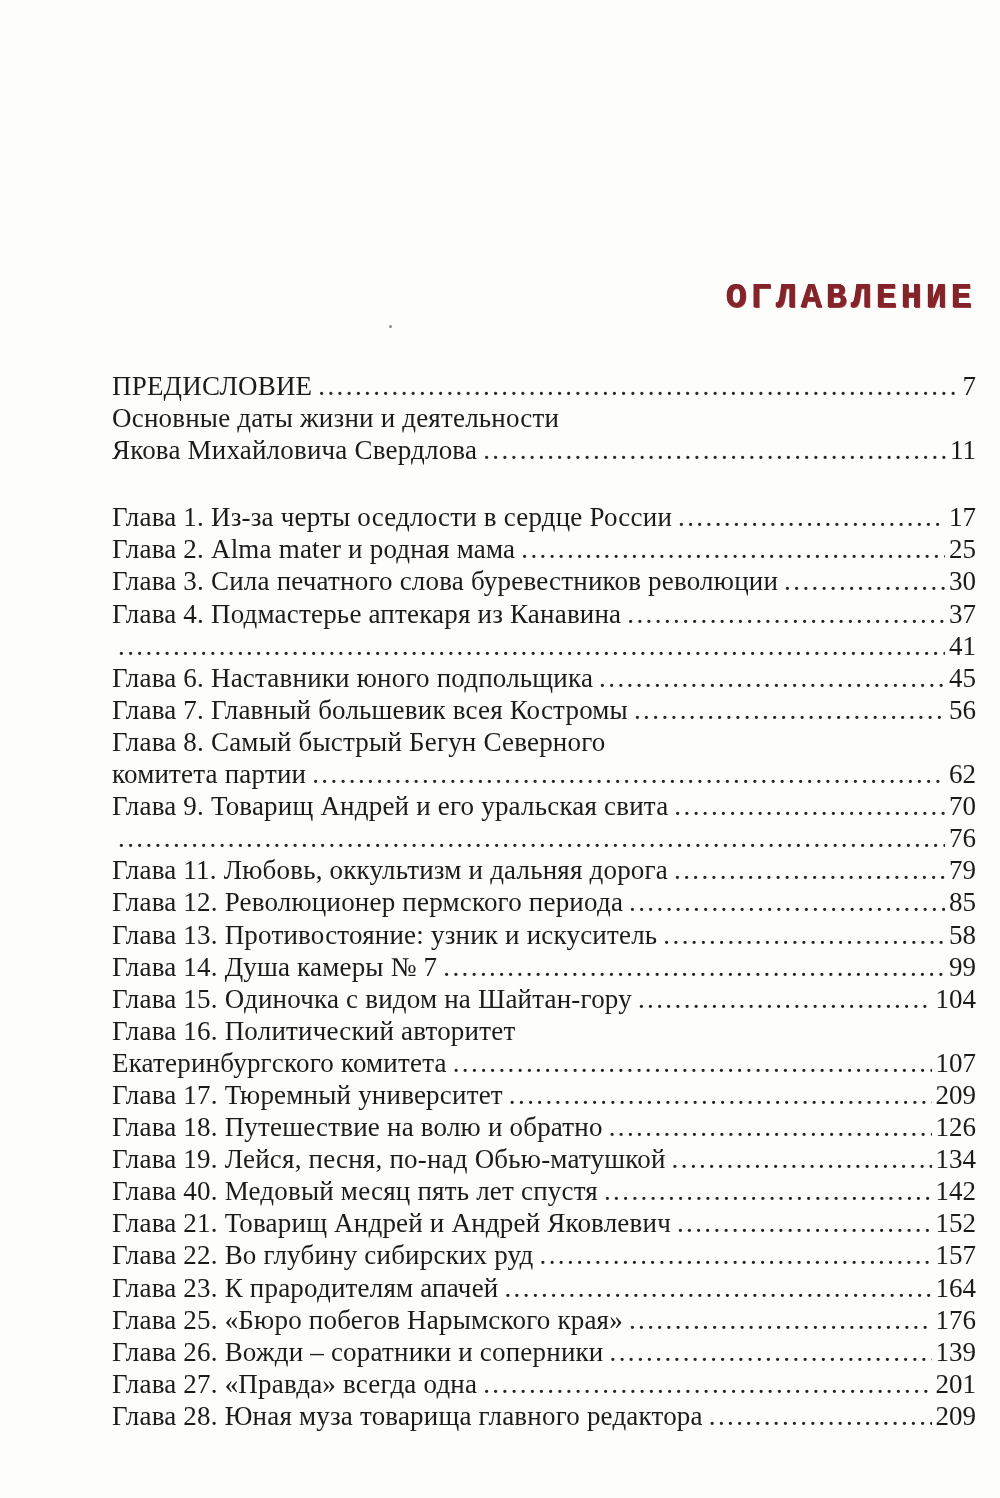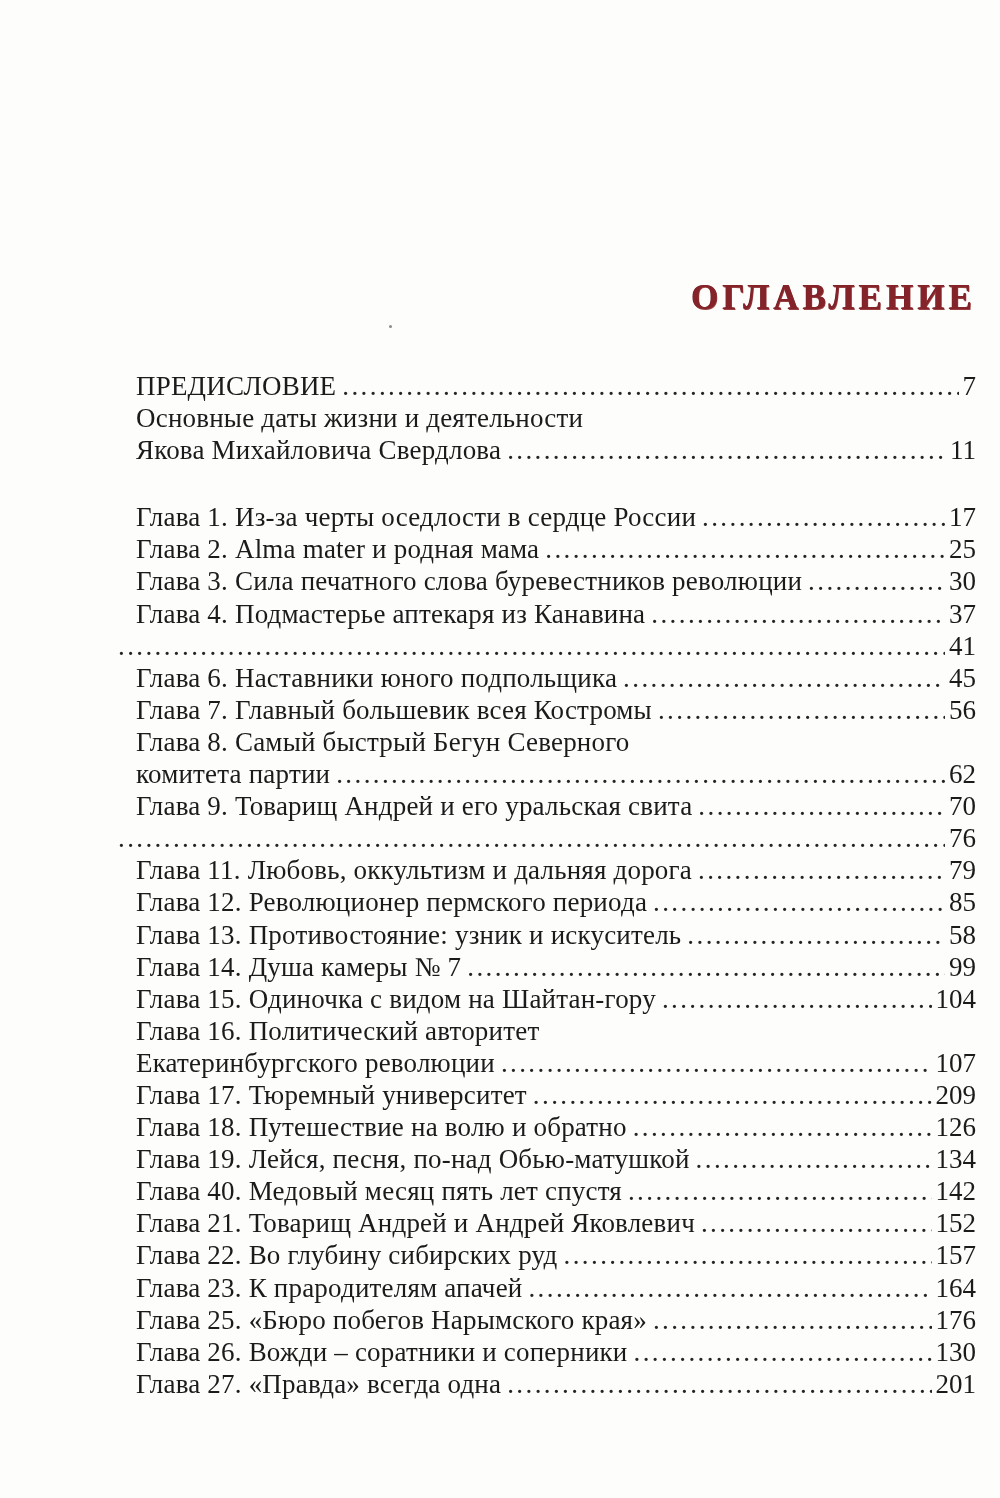--- a/index.html
+++ b/index.html
@@ -12,21 +12,21 @@
     position: relative;
     width: 1000px; height: 1498px;
     background: #fdfdfc;
     overflow: hidden;
     color: #1b1b1b;
   }
   .title {
     position: absolute;
     top: 278px;
     right: 24px;
-    font-family: Liberation Serif, serif;
+    font-family: Liberation Mono, monospace;
     font-size: 35px;
     font-weight: 700;
     letter-spacing: 4px;
     color: #84232a;
     text-shadow: 0.5px 0.5px 0 #9b4040, -0.5px -0.5px 0 #701a20;
     white-space: nowrap;
   }
   .toc {
     position: absolute;
     left: 112px;
@@ -34,21 +34,21 @@
     top: 370px;
   }
   .toc-row {
     display: flex;
     align-items: baseline;
     height: 32.1px;
     line-height: 32.1px;
     font-size: 27px;
     white-space: nowrap;
   }
-  .toc-text { flex: 0 0 auto; letter-spacing: 0.2px; margin-left: 24px; }
+  .toc-text { flex: 0 0 auto; letter-spacing: 0.2px; }
   .toc-dots {
     flex: 1 1 auto;
     min-width: 0;
     overflow: hidden;
     margin: 0 4px 0 6px;
     color: #242424;
   }
   .toc-dots::after {
     content: "........................................................................................................................................................";
     letter-spacing: 2.4px;
@@ -161,21 +161,21 @@
       <div class="toc-row">
     <span class="toc-text">Глава 15. Одиночка с видом на Шайтан-гору</span>
     <span class="toc-dots"></span>
     <span class="toc-page">104</span>
   </div>
       <div class="toc-row no-dots">
     <span class="toc-text">Глава 16. Политический авторитет</span>
 
   </div>
       <div class="toc-row">
-    <span class="toc-text">Екатеринбургского революции</span>
+    <span class="toc-text">Екатеринбургского комитета</span>
     <span class="toc-dots"></span>
     <span class="toc-page">107</span>
   </div>
       <div class="toc-row">
     <span class="toc-text">Глава 17. Тюремный университет</span>
     <span class="toc-dots"></span>
     <span class="toc-page">209</span>
   </div>
       <div class="toc-row">
     <span class="toc-text">Глава 18. Путешествие на волю и обратно</span>
@@ -208,21 +208,26 @@
     <span class="toc-page">164</span>
   </div>
       <div class="toc-row">
     <span class="toc-text">Глава 25. «Бюро побегов Нарымского края»</span>
     <span class="toc-dots"></span>
     <span class="toc-page">176</span>
   </div>
       <div class="toc-row">
     <span class="toc-text">Глава 26. Вожди – соратники и соперники</span>
     <span class="toc-dots"></span>
-    <span class="toc-page">130</span>
+    <span class="toc-page">139</span>
   </div>
       <div class="toc-row">
     <span class="toc-text">Глава 27. «Правда» всегда одна</span>
     <span class="toc-dots"></span>
     <span class="toc-page">201</span>
+  </div>
+      <div class="toc-row">
+    <span class="toc-text">Глава 28. Юная муза товарища главного редактора</span>
+    <span class="toc-dots"></span>
+    <span class="toc-page">209</span>
   </div>
     </div>
 </div>
 
 </body></html>

